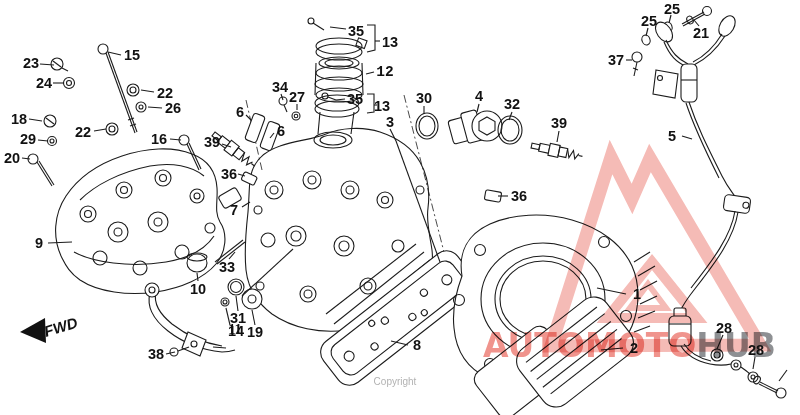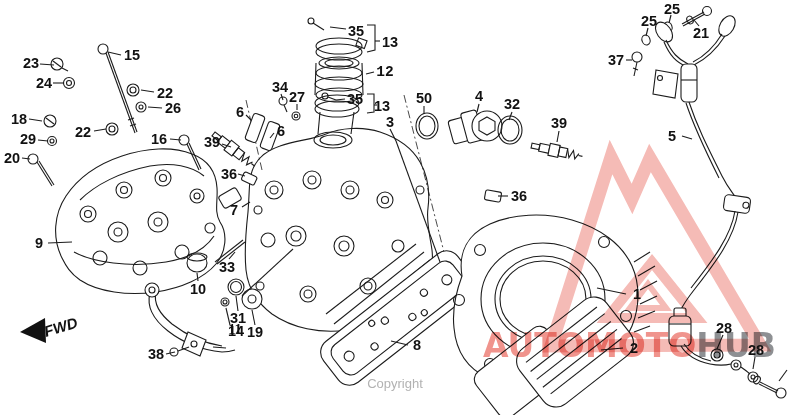--- a/index.html
+++ b/index.html
@@ -17,21 +17,21 @@
   .wm path{fill:none;stroke:var(--wm-logo);}
   .wm-text{position:absolute;left:483px;top:329px;z-index:2;mix-blend-mode:multiply;
     font-family:"DejaVu Sans",sans-serif;font-weight:800;font-size:33px;line-height:1;
     letter-spacing:0px;white-space:nowrap;}
   .wm-left{color:var(--wm-left);}
   .wm-right{color:var(--wm-right);}
   .labels{position:absolute;left:0;top:0;width:800px;height:415px;z-index:3;pointer-events:none;}
   .plabel{position:absolute;transform:translate(-50%,-50%);font-weight:bold;font-size:14.5px;
     color:#111;font-family:"Liberation Sans",sans-serif;}
   .footer{position:absolute;left:245px;top:376px;width:300px;z-index:3;text-align:center;
-    color:var(--footer-color);font-size:13px;line-height:1.2;
+    color:var(--footer-color);font-size:10px;line-height:1.2;
     font-family:"Liberation Sans",sans-serif;}
   .fwd-text{font:italic 900 15px "Liberation Sans",sans-serif;fill:#111;}
 </style>
 </head>
 <body>
 
 <div class="stage">
 
   <svg class="art" width="800" height="415" viewBox="0 0 800 415">
 
@@ -388,21 +388,21 @@
       <div class="plabel" style="left: 234px; top: 210px;">7</div>
       <div class="plabel" style="left: 39px; top: 243px;">9</div>
       <div class="plabel" style="left: 356px; top: 31px;">35</div>
       <div class="plabel" style="left: 390px; top: 42px;">13</div>
       <div class="plabel" style="left: 385px; top: 72px; font-family: Liberation Mono, monospace;">12</div>
       <div class="plabel" style="left: 280px; top: 87px;">34</div>
       <div class="plabel" style="left: 297px; top: 97px;">27</div>
       <div class="plabel" style="left: 355px; top: 99px;">35</div>
       <div class="plabel" style="left: 382px; top: 106px;">13</div>
       <div class="plabel" style="left: 390px; top: 122px;">3</div>
-      <div class="plabel" style="left: 424px; top: 98px;">50</div>
+      <div class="plabel" style="left: 424px; top: 98px;">30</div>
       <div class="plabel" style="left: 479px; top: 96px;">4</div>
       <div class="plabel" style="left: 512px; top: 104px;">32</div>
       <div class="plabel" style="left: 559px; top: 123px;">39</div>
       <div class="plabel" style="left: 519px; top: 196px;">36</div>
       <div class="plabel" style="left: 227px; top: 267px;">33</div>
       <div class="plabel" style="left: 198px; top: 289px;">10</div>
       <div class="plabel" style="left: 238px; top: 318px; text-align: right;">31</div>
       <div class="plabel" style="left: 236px; top: 331px;">14</div>
       <div class="plabel" style="left: 255px; top: 332px;">19</div>
       <div class="plabel" style="left: 235px; top: 329px; font-family: Liberation Serif, serif;">11</div>

